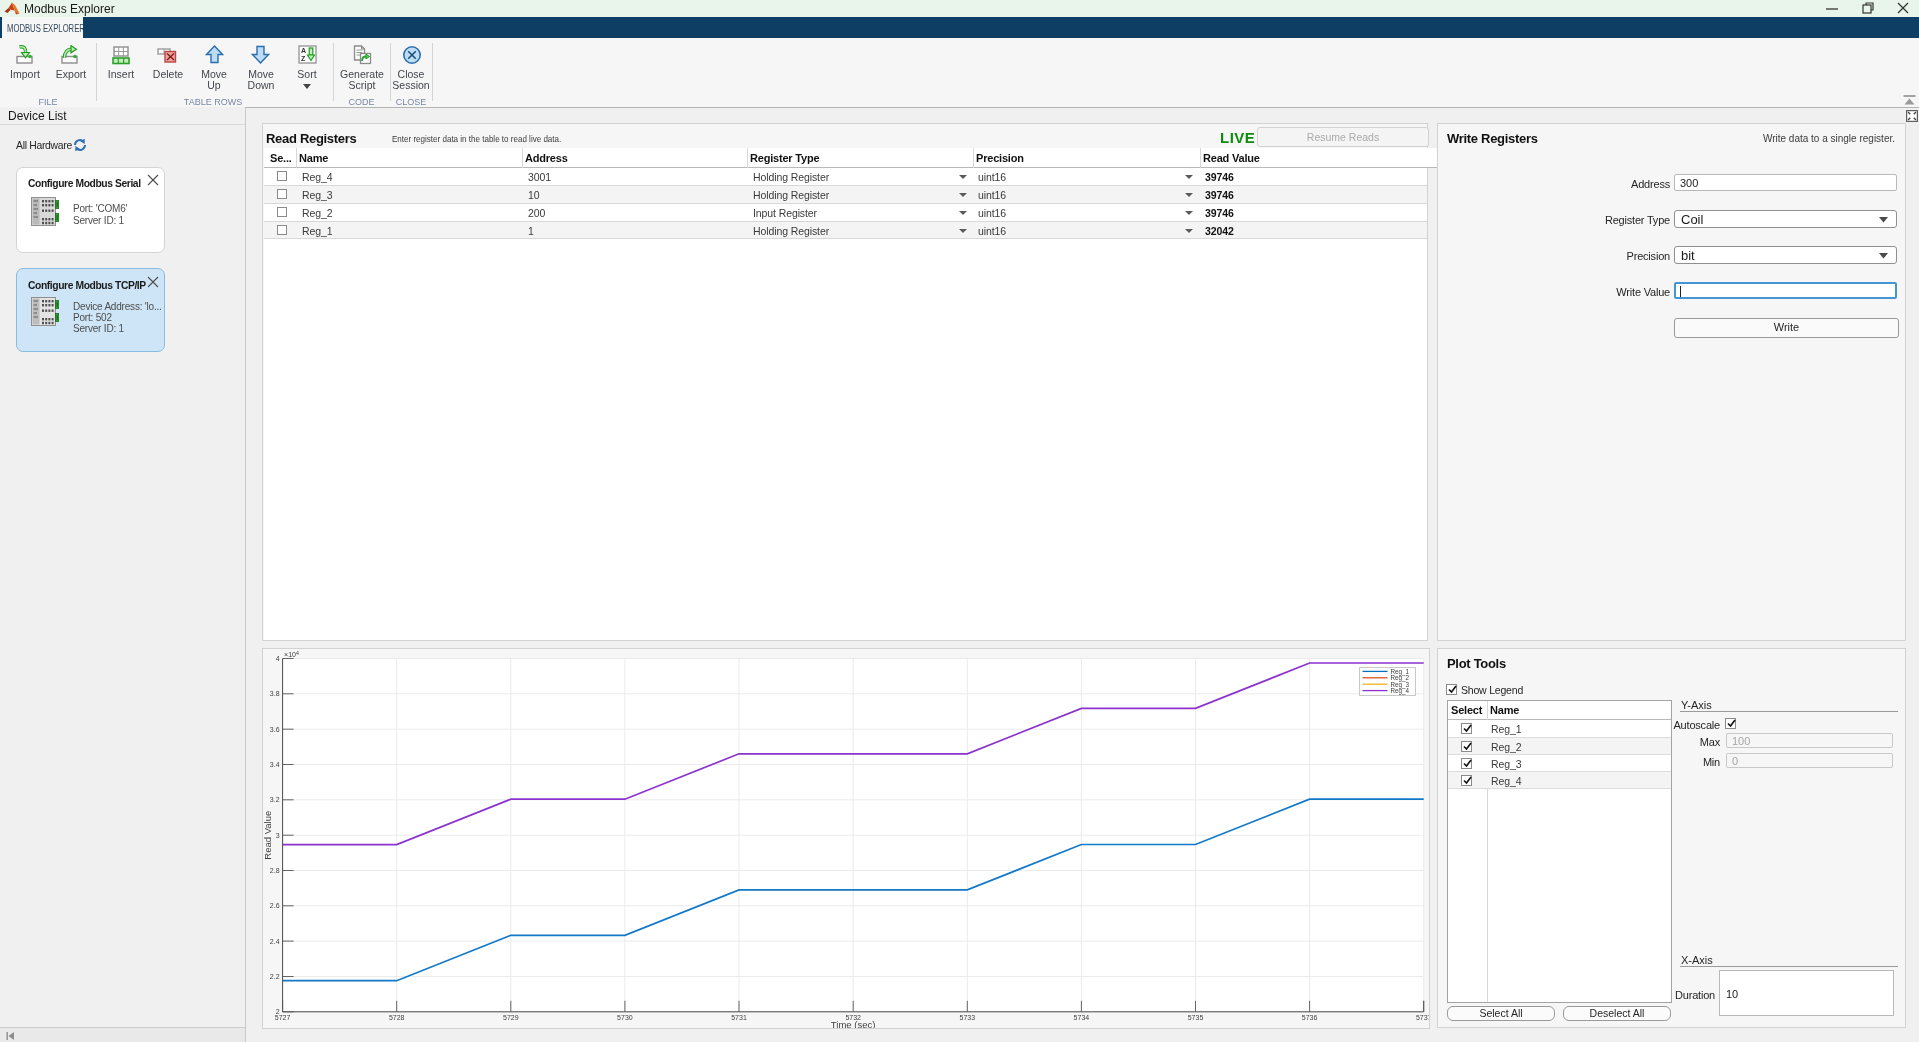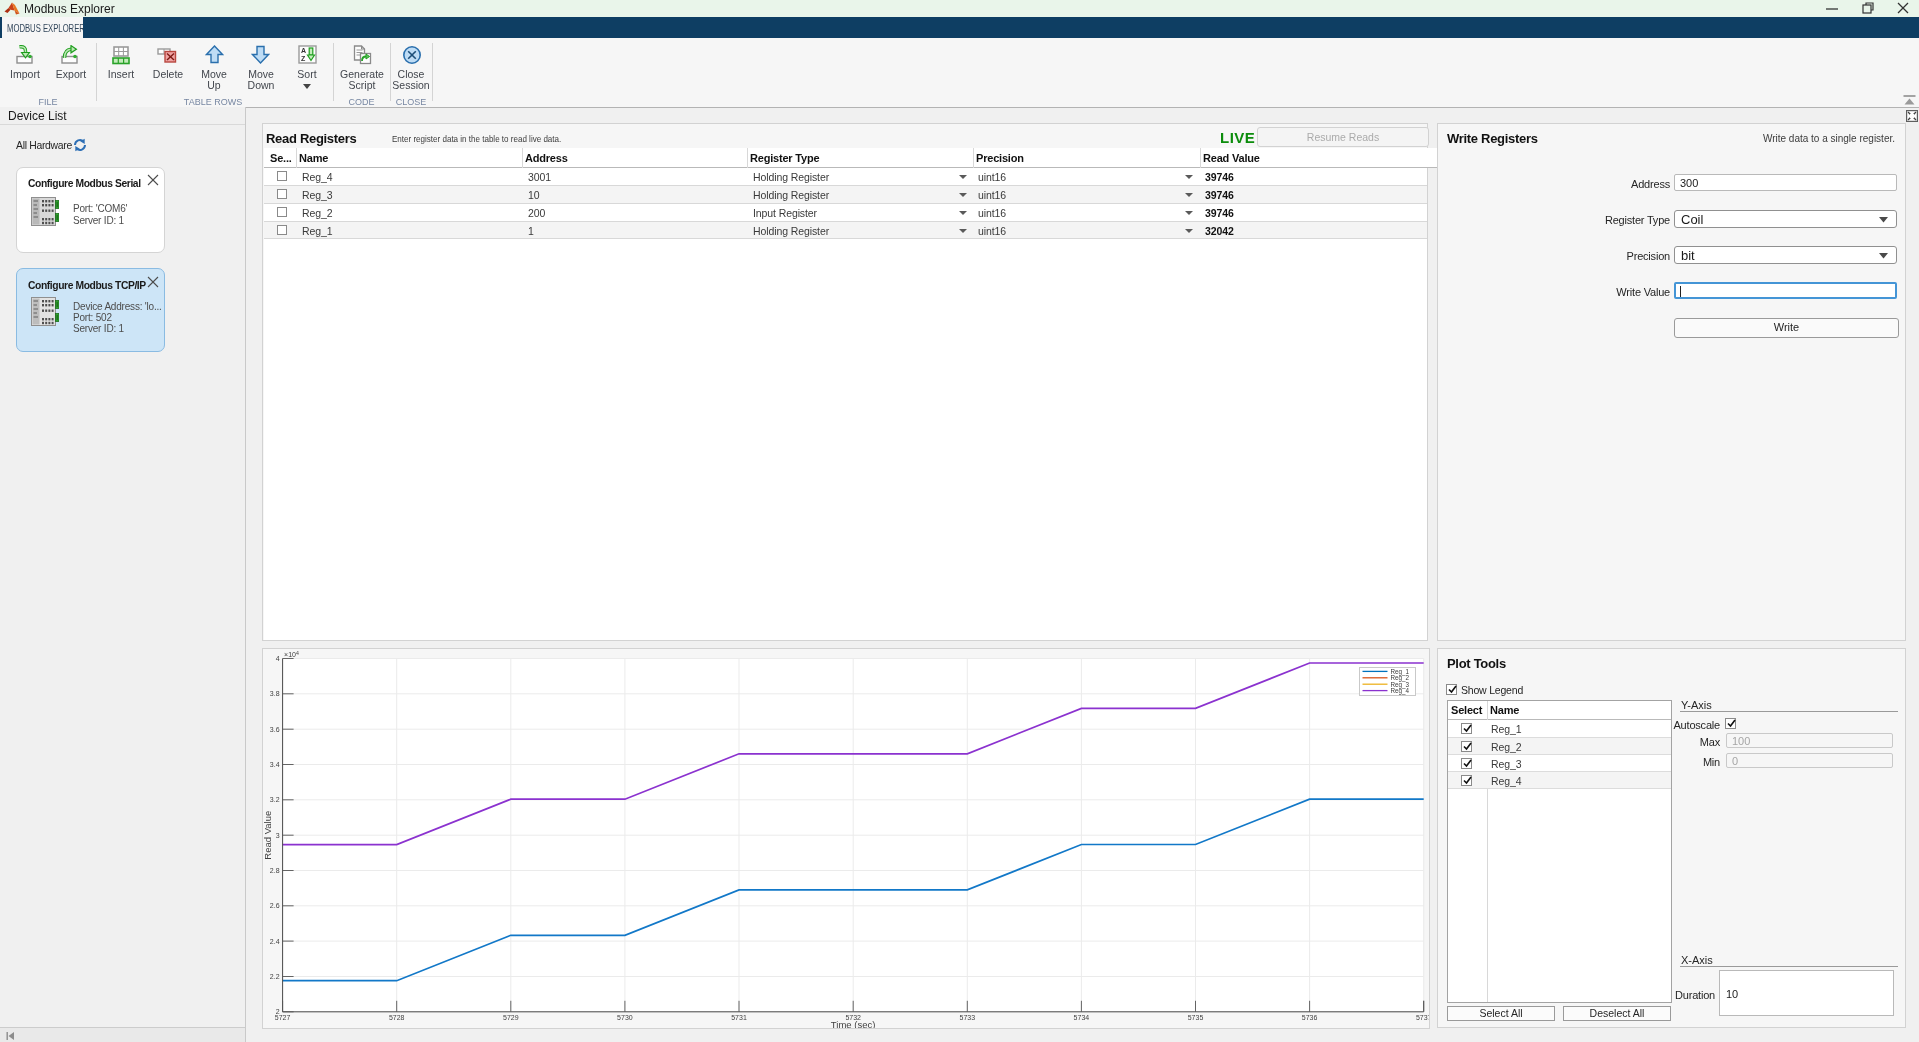--- a/index.html
+++ b/index.html
@@ -56,21 +56,21 @@
   .winput{left:236px;width:223px;height:17px;background:#fff;border:1px solid #b9b9b9;border-radius:2px;box-sizing:border-box;font-size:11px;color:#1a1a1a;line-height:16px;padding-left:5px;}
   .wdrop{left:236px;width:223px;height:18px;background:#fff;border:1px solid #909090;border-radius:3px;box-sizing:border-box;font-size:13px;color:#1a1a1a;line-height:17px;padding-left:6px;}
   #writebtn{left:236px;top:194px;width:223px;height:18px;background:#fafafa;border:1px solid #9a9a9a;border-radius:3px;font-size:11px;color:#252525;text-align:center;line-height:17px;}
   
   #plotpanel{left:262px;top:648px;width:1168px;height:381px;}
   
   #toolspanel{left:1437px;top:648px;width:469px;height:380px;}
   #pttitle{left:9px;top:7px;font-size:13px;color:#111;font-weight:bold;letter-spacing:-0.3px;}
   #pttable{left:9px;top:51px;width:225px;height:303px;background:#fff;border:1px solid #a3a3a3;box-sizing:border-box;}
   .ptrow{left:0;width:223px;height:16px;border-bottom:1px solid #dcdcdc;}
-  .ptbtn{top:357px;width:108px;height:15px;background:#fbfbfb;border:1px solid #9a9a9a;border-radius:0;box-sizing:border-box;font-size:10.5px;color:#252525;text-align:center;line-height:13px;}
+  .ptbtn{top:357px;width:108px;height:15px;background:#fbfbfb;border:1px solid #9a9a9a;border-radius:6px;box-sizing:border-box;font-size:10.5px;color:#252525;text-align:center;line-height:13px;}
   .seclabel{font-size:11px;color:#252525;}
   .fieldlabel{font-size:11px;color:#252525;text-align:right;letter-spacing:-0.2px;}
   .dinput{background:#f6f6f6;border:1px solid #c9c9c9;border-radius:2px;box-sizing:border-box;font-size:11px;color:#a6a6a6;line-height:14px;padding-left:5px;}
 </style>
 </head>
 <body>
 <div id="root">
 
   <div id="titlebar" class="abs">
     <svg class="abs" style="left:4px;top:1px" width="16" height="15" viewBox="0 0 16 15">

